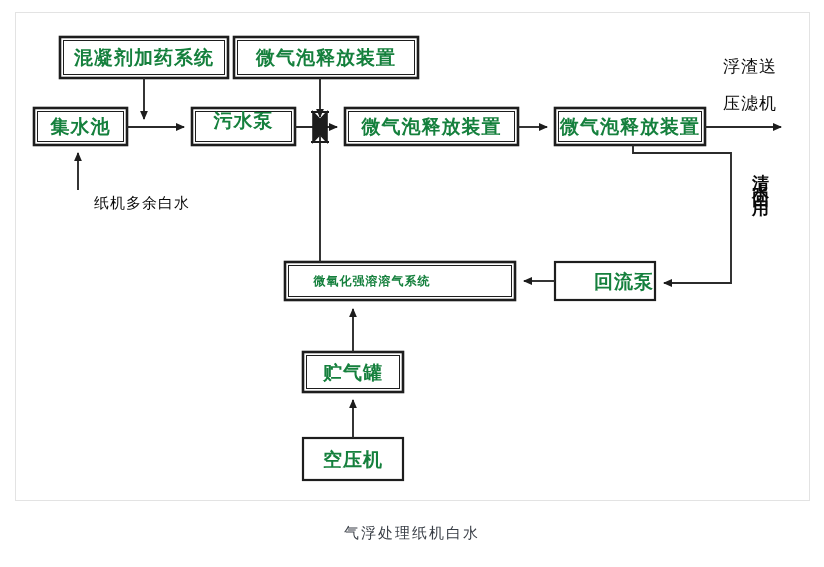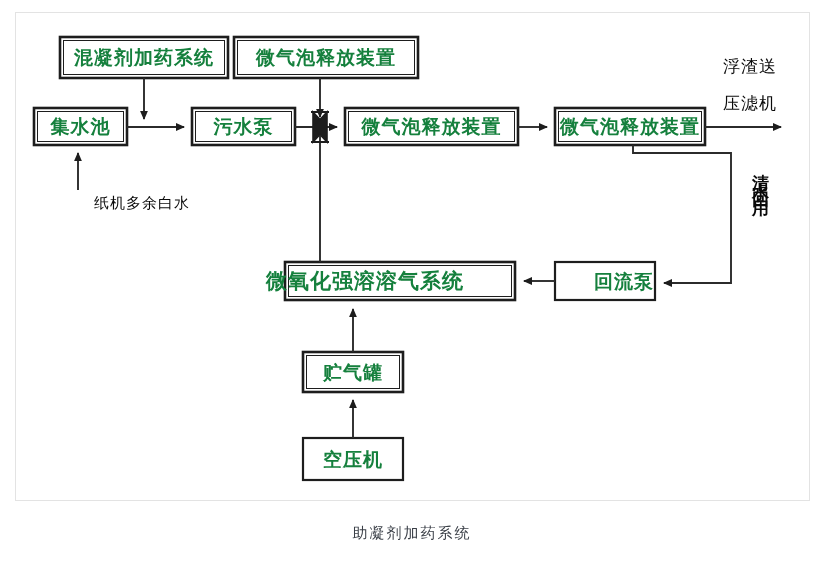--- a/index.html
+++ b/index.html
@@ -134,43 +134,43 @@
       <line x1="311" y1="142" x2="329" y2="142" stroke-width="2"></line>
     </g>
   </svg>
 
   <div class="node-label" style="left:60px;top:37px;width:168px;height:41px;font-size:19px;">混凝剂加药系统</div>
 
   <div class="node-label" style="left:234px;top:37px;width:184px;height:41px;font-size:19px;">微气泡释放装置</div>
 
   <div class="node-label" style="left:34px;top:108px;width:93px;height:37px;font-size:19px;">集水池</div>
 
-  <div class="node-label" style="left:192px;top:108px;width:103px;height:37px;font-size:19px;border-radius:17px;">污水泵</div>
+  <div class="node-label" style="left:192px;top:102px;width:103px;height:37px;font-size:19px;border-radius:17px;">污水泵</div>
 
   <div class="node-label" style="left:345px;top:108px;width:173px;height:37px;font-size:19px;">微气泡释放装置</div>
 
   <div class="node-label" style="left:555px;top:108px;width:150px;height:37px;font-size:19px;">微气泡释放装置</div>
 
-  <div class="node-label" style="left:271px;top:262px;width:188px;height:38px;font-size:21px;">微氧化强溶溶气系统</div>
+  <div class="node-label" style="left:278px;top:262px;width:188px;height:38px;font-size:12px;">微氧化强溶溶气系统</div>
 
   <div class="node-label" style="left:555px;top:262px;width:100px;height:38px;font-size:19px;padding-left:19px;">回流泵</div>
 
   <div class="node-label" style="left:303px;top:352px;width:100px;height:40px;font-size:19px;">贮气罐</div>
 
   <div class="node-label" style="left:303px;top:438px;width:100px;height:42px;font-size:19px;">空压机</div>
 
   <div class="free-label" style="left:62px;top:196px;font-size:15px;margin-left:32px;">纸机多余白水</div>
 
   <div class="free-label" style="left:723px;top:58px;font-size:17px;">浮渣送</div>
 
   <div class="free-label" style="left:723px;top:95px;font-size:17px;">压滤机</div>
 
   <div class="vert-label" style="left:752px;top:160px;font-size:17px;">清水回用</div>
 
-  <div class="caption" style="top:524px;">助凝剂加药系统</div>
+  <div class="caption" style="top:524px;">气浮处理纸机白水</div>
 
   <div class="hit" style="left:60px;top:37px;width:168px;height:41px;"></div>
   <div class="hit" style="left:234px;top:37px;width:184px;height:41px;"></div>
   <div class="hit" style="left:34px;top:108px;width:93px;height:37px;"></div>
   <div class="hit" style="left:192px;top:108px;width:103px;height:37px;"></div>
   <div class="hit" style="left:345px;top:108px;width:173px;height:37px;"></div>
   <div class="hit" style="left:555px;top:108px;width:150px;height:37px;"></div>
   <div class="hit" style="left:285px;top:262px;width:230px;height:38px;"></div>
   <div class="hit" style="left:555px;top:262px;width:100px;height:38px;"></div>
   <div class="hit" style="left:303px;top:352px;width:100px;height:40px;"></div>

